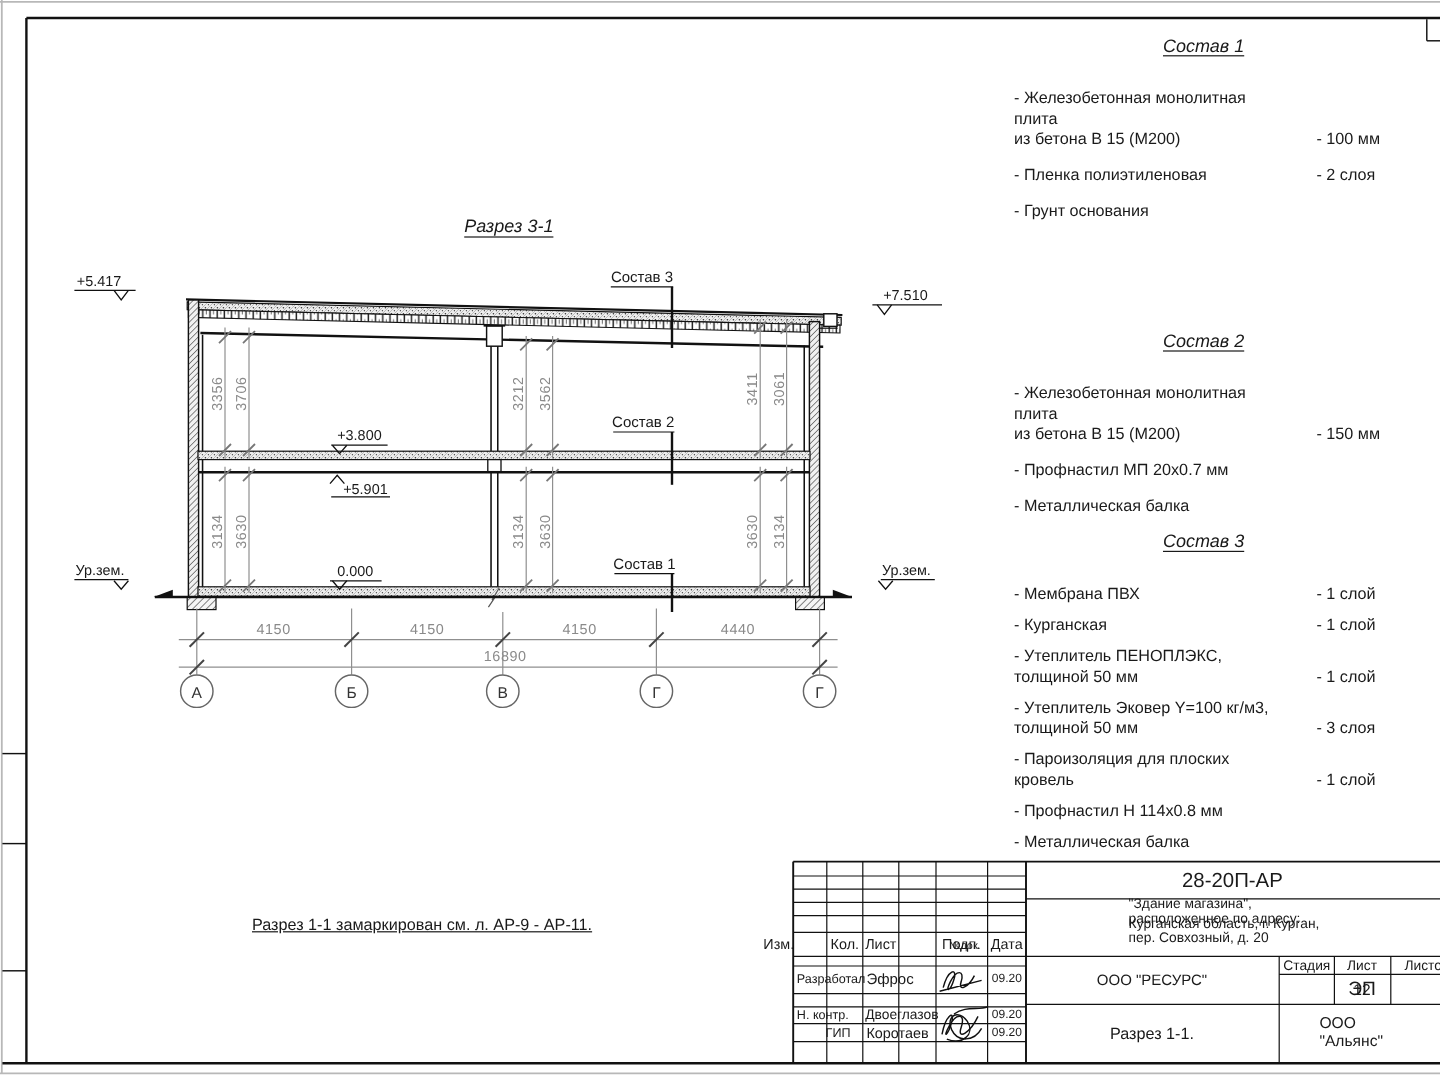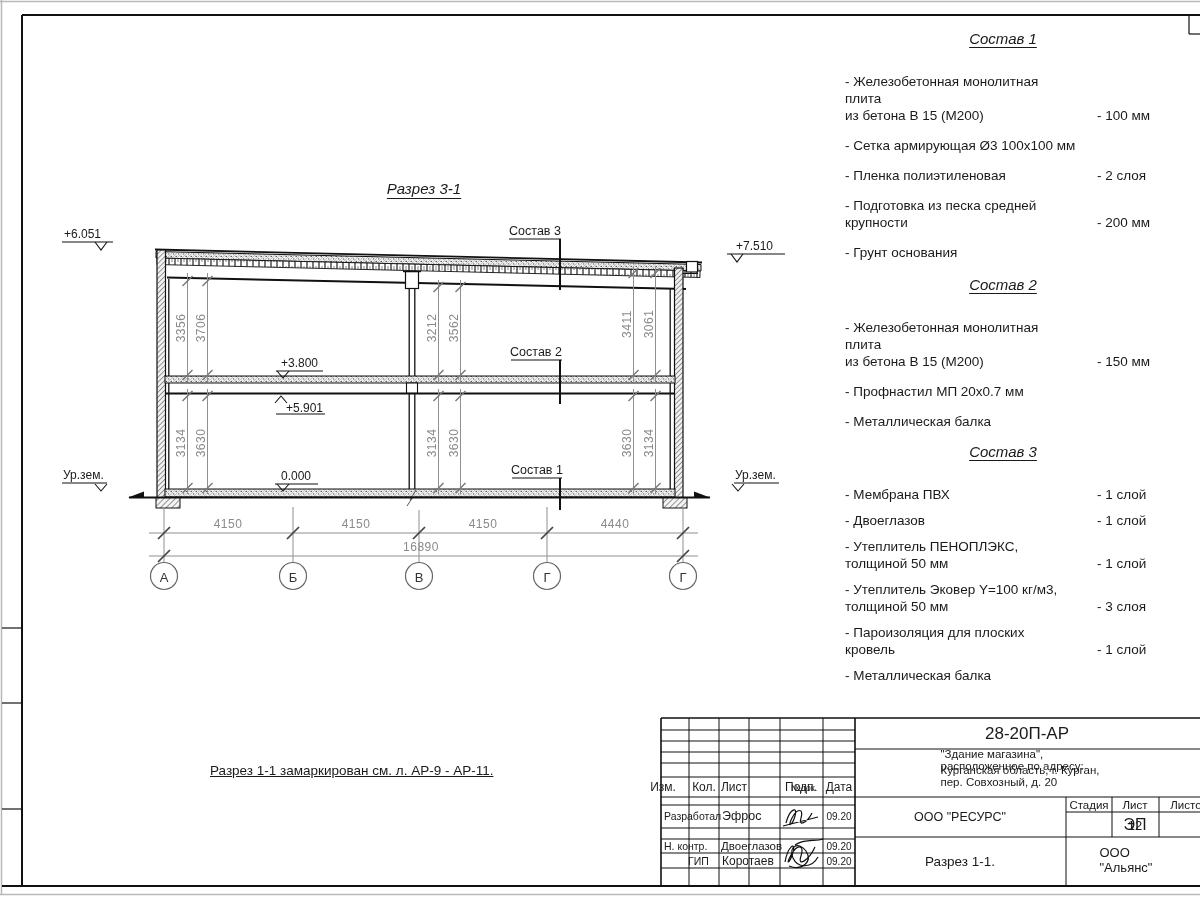--- a/index.html
+++ b/index.html
@@ -238,21 +238,21 @@
 
     <g stroke="#111" stroke-width="1.2" fill="none">
       <path d="M786,823 C790,808 798,806 795,816 C792,826 787,828 792,818 C797,808 804,808 801,818 C798,827 807,823 812,813 M783,826 L818,817"></path>
       <path d="M785,862 C788,846 796,841 793,852 C790,863 785,866 791,855 C797,844 805,844 801,856 C797,868 809,860 815,847"></path>
       <path d="M789,866 C802,871 813,862 806,851 C799,841 788,846 793,858 C798,869 812,868 818,857 M795,845 C805,838 815,842 823,839"></path>
     </g>
   </svg>
 
   <span class="txt drawing-title cx" style="left:424px;top:180px;">Разрез 3-1</span>
 
-  <span class="txt elev" style="left:64px;top:227px;">+6.051</span>
+  <span class="txt elev" style="left:64px;top:227px;">+5.417</span>
   <span class="txt elev" style="left:736px;top:239px;">+7.510</span>
   <span class="txt elev" style="left:281px;top:356px;">+3.800</span>
   <span class="txt elev" style="left:286px;top:401px;">+5.901</span>
   <span class="txt elev" style="left:281px;top:469px;">0.000</span>
   <span class="txt elev" style="left:63px;top:468px;">Ур.зем.</span>
   <span class="txt elev" style="left:735px;top:468px;">Ур.зем.</span>
 
   <span class="txt layer-label cx" style="left:535px;top:224px;">Состав 3</span>
   <span class="txt layer-label cx" style="left:536px;top:345px;">Состав 2</span>
   <span class="txt layer-label cx" style="left:537px;top:463px;">Состав 1</span>
@@ -285,31 +285,22 @@
   <span class="txt note" style="left:210px;top:763px;text-decoration:underline;">Разрез 1-1 замаркирован см. л. АР-9 - АР-11.</span>
 
   <div class="sostav sostav--1" style="top:30px;">
     <p class="sostav-title">Состав 1</p>
     <div class="srow">
         <span class="t">- Железобетонная  монолитная плита
 из бетона В 15 (М200)</span>
         <span class="v">- 100 мм</span>
       </div>
     <div class="srow">
-        <span class="t">- Сетка армирующая Ø3 100х100 мм</span>
-        <span class="v"></span>
-      </div>
-    <div class="srow">
         <span class="t">- Пленка полиэтиленовая</span>
         <span class="v">-  2 слоя</span>
-      </div>
-    <div class="srow">
-        <span class="t">- Подготовка из песка средней
-крупности</span>
-        <span class="v">- 200 мм</span>
       </div>
     <div class="srow">
         <span class="t">- Грунт основания</span>
         <span class="v"></span>
       </div>
   </div>
 
   <div class="sostav sostav--2" style="top:276px;">
     <p class="sostav-title">Состав 2</p>
     <div class="srow">
@@ -327,48 +318,52 @@
       </div>
   </div>
 
   <div class="sostav sostav--3" style="top:443px;">
     <p class="sostav-title">Состав 3</p>
     <div class="srow">
         <span class="t">- Мембрана ПВХ</span>
         <span class="v">- 1 слой</span>
       </div>
     <div class="srow">
-        <span class="t">- Двоеглазов</span>
+        <span class="t">- Курганская</span>
         <span class="v">- 1 слой</span>
       </div>
     <div class="srow">
         <span class="t">- Утеплитель ПЕНОПЛЭКС,
 толщиной 50 мм</span>
         <span class="v">- 1 слой</span>
       </div>
     <div class="srow">
         <span class="t">- Утеплитель Эковер Y=100 кг/м3,
 толщиной 50 мм</span>
         <span class="v">- 3 слоя</span>
       </div>
     <div class="srow">
         <span class="t">- Пароизоляция для плоских кровель</span>
         <span class="v">- 1 слой</span>
       </div>
     <div class="srow">
+        <span class="t">- Профнастил Н 114х0.8 мм</span>
+        <span class="v"></span>
+      </div>
+    <div class="srow">
         <span class="t">- Металлическая балка</span>
         <span class="v"></span>
       </div>
   </div>
 
   <span class="txt tb cxy" style="left:1027px;top:734px;font-size:17px;">28-20П-АР</span>
   <span class="txt tb cxy" style="left:1027px;top:760px;font-size:11.5px;">"Здание магазина", расположенное по адресу:</span>
   <span class="txt tb cxy" style="left:1027px;top:776px;font-size:11.5px;">Курганская область, г. Курган, пер. Совхозный, д. 20</span>
 
-  <span class="txt tb tb-m cxy" style="left:663px;top:787px;">Изм.</span>
+  <span class="txt tb tb-m cxy" style="left:649px;top:787px;">Изм.</span>
   <span class="txt tb tb-m cxy" style="left:704px;top:787px;">Кол.</span>
   <span class="txt tb tb-m cxy" style="left:734px;top:787px;">Лист</span>
   <span class="txt tb tb-xs cxy" style="left:764px;top:788px;">№док.</span>
   <span class="txt tb tb-m cxy" style="left:801px;top:787px;">Подп.</span>
   <span class="txt tb tb-m cxy" style="left:839px;top:787px;">Дата</span>
 
   <span class="txt tb tb-s cy" style="left:664px;top:816px;">Разработал</span>
   <span class="txt tb cy" style="left:722px;top:816px;font-size:12.5px;">Эфрос</span>
   <span class="txt tb cxy" style="left:839px;top:816px;font-size:10px;">09.20</span>
 

